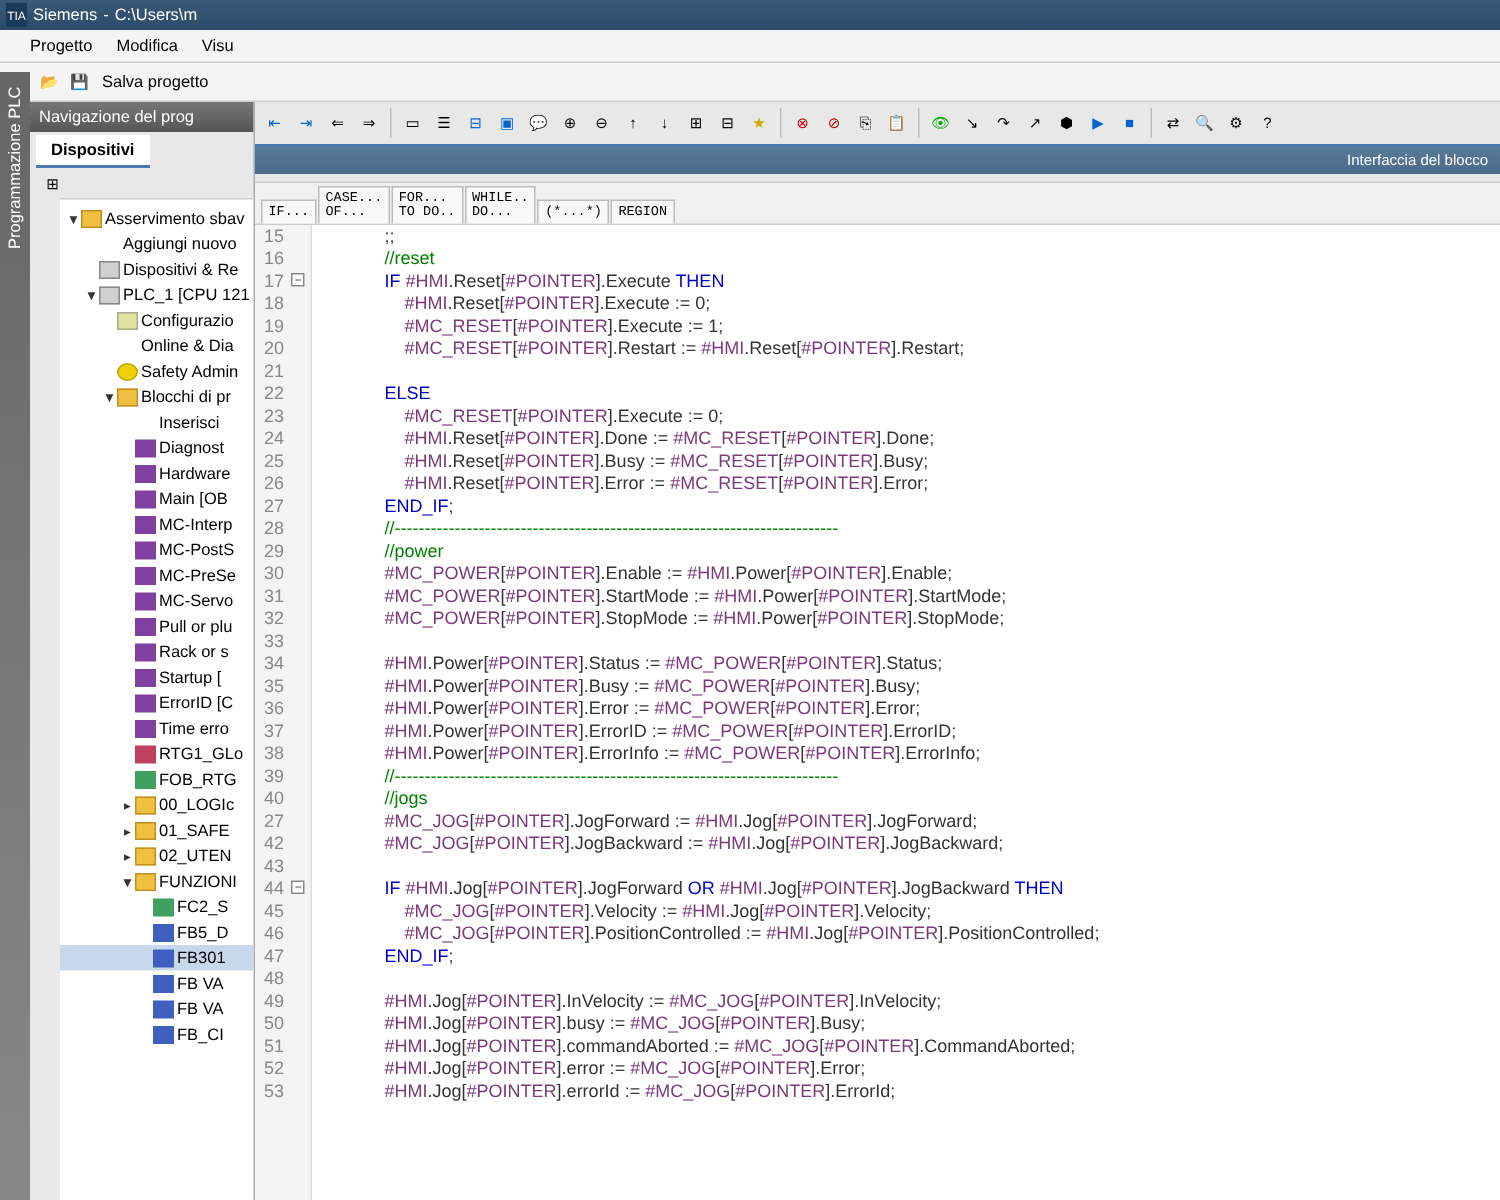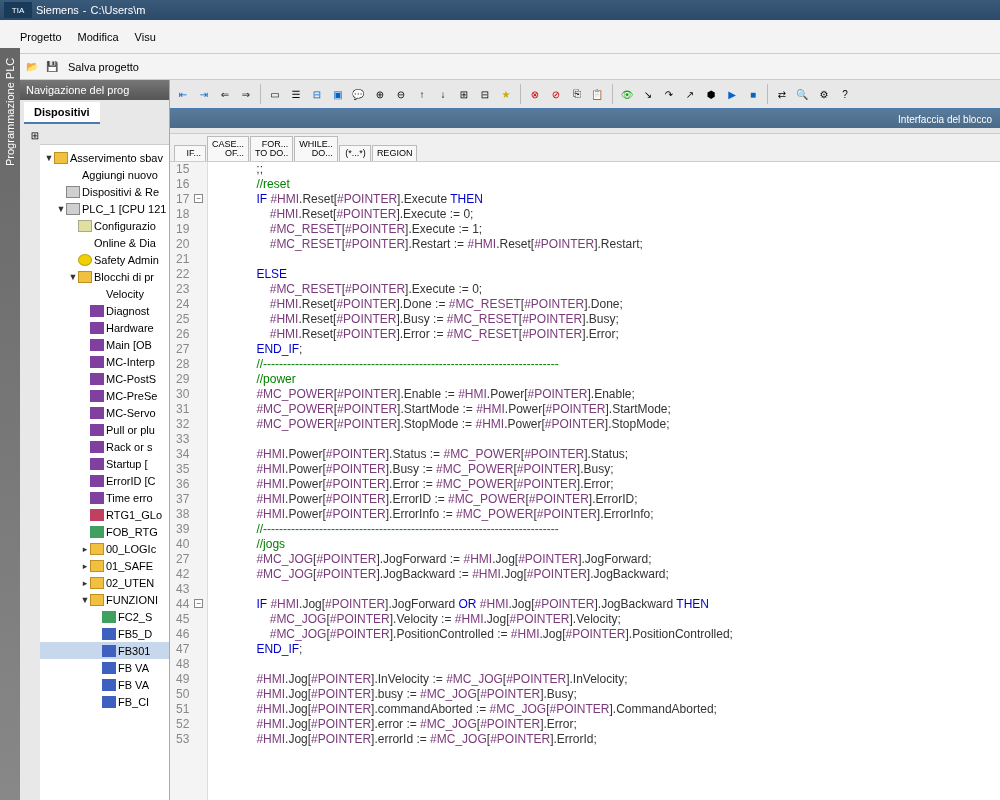--- a/index.html
+++ b/index.html
@@ -1,22 +1,22 @@
 <!DOCTYPE html>
 <html><head>
 <meta charset="utf-8">
 <style>
 * { margin: 0; padding: 0; box-sizing: border-box; font-family: "Segoe UI", Tahoma, sans-serif; }
 body { width: 1000px; height: 800px; overflow: hidden; background: #f0f0f0; display: flex; flex-direction: column; }
 .titlebar { height: 20px; background: linear-gradient(#3a5a7a,#2c4a68); color: #fff; display: flex; align-items: center; font-size: 11px; padding: 0 4px; }
-.titlebar .logo { width: 28px; height: 16px; background: #1a3a5a; margin-right: 4px; font-size: 8px; display:flex;align-items:center;justify-content:center;color:#fff; }
+.titlebar .logo { width: 14px; height: 16px; background: #1a3a5a; margin-right: 4px; font-size: 8px; display:flex;align-items:center;justify-content:center;color:#fff; }
 .titlebar .bc { padding: 0 6px; }
 .titlebar .bc-sep { color: #8ab; }
 .titlebar .bc-b { font-weight: bold; }
-.menubar { height: 34px; background: #f4f4f4; border-bottom: 1px solid #ccc; display: flex; align-items: center; font-size: 11px; padding: 0 4px; }
+.menubar { height: 22px; background: #f4f4f4; border-bottom: 1px solid #ccc; display: flex; align-items: center; font-size: 11px; padding: 0 4px; }
 .menubar span { padding: 0 8px; }
 .toolbar1 { height: 26px; background: #f4f4f4; border-bottom: 1px solid #ccc; display: flex; align-items: center; padding: 0 4px; gap: 2px; }
 .tb-btn { width: 18px; height: 18px; display:inline-flex; align-items:center; justify-content:center; font-size:10px; }
 .main { flex: 1; display: flex; overflow: hidden; }
 .leftcol { width: 170px; display:flex; flex-direction:column; background:#e8e8e8; border-right:1px solid #aaa; }
 .sidebar-v { width:20px; background:linear-gradient(#888,#666); color:#fff; writing-mode:vertical-rl; transform:rotate(180deg); font-size:11px; display:flex; align-items:center; justify-content:flex-end; padding:10px 2px; position:absolute; left:0; top:48px; height:752px; }
 .nav-hdr { background:linear-gradient(#777,#555); color:#fff; font-size:11px; padding:4px 6px; }
 .dev-tab { background:#fff; font-size:11px; font-weight:bold; padding:4px 10px; border-bottom:2px solid #4a7ab0; display:inline-block; margin:2px 0 0 4px; }
 .dev-tools { height:20px; padding:2px 6px; font-size:10px; }
 .tree { flex:1; background:#fff; font-size:11px; overflow:hidden; padding-top:4px; border-top:1px solid #ccc; margin-left:20px; }
@@ -35,21 +35,21 @@
 .ico-cfg{background:#e0e0a0;border:1px solid #aa8;}
 .ico-onl{color:#2080c0;}
 .ico-safe{background:#f0d000;border-radius:50%;border:1px solid #c0a000;}
 .leftpad { margin-left:20px; display:flex; flex-direction:column; flex:1; overflow:hidden; }
 .rightcol { flex:1; display:flex; flex-direction:column; overflow:hidden; }
 .ed-toolbar { height:30px; background:#e8e8e8; border-bottom:2px solid #4a7ab0; display:flex; align-items:center; padding:0 4px; gap:3px; }
 .ed-toolbar .sep{width:1px;height:20px;background:#bbb;margin:0 2px;}
 .ed-btn{width:18px;height:18px;display:inline-flex;align-items:center;justify-content:center;font-size:10px;}
 .block-hdr{height:18px;background:linear-gradient(#5a7a9a,#4a6a8a);color:#fff;font-size:10px;display:flex;align-items:center;justify-content:flex-end;padding:0 8px;}
 .scl-tabs{height:28px;background:#f0f0f0;border-bottom:1px solid #ccc;display:flex;align-items:flex-end;font-size:9px;padding-left:4px;}
-.scl-tab{border:1px solid #bbb;border-bottom:none;background:#f8f8f8;padding:3px 4px;margin-right:1px;min-width:32px;text-align:right;line-height:9px;}
+.scl-tab{border:1px solid #bbb;border-bottom:none;background:#f8f8f8;padding:3px 4px;margin-right:1px;min-width:32px;text-align:left;line-height:9px;font-family:Liberation Mono, monospace;}
 .editor{flex:1;display:flex;background:#fff;font-family:Consolas,monospace;font-size:12px;overflow:hidden;}
 .gutter{background:#f4f4f4;border-right:1px solid #ddd;text-align:right;color:#888;padding:0 18px 0 6px;line-height:15px;user-select:none;position:relative;}
 .fold{position:absolute;right:4px;width:9px;height:9px;border:1px solid #888;background:#fff;font-size:8px;line-height:7px;text-align:center;color:#444;}
 .code{flex:1;padding-left:8px;line-height:15px;white-space:pre;}
 .kw{color:#0000cc;}
 .cm{color:#008000;}
 .va{color:#7a3a7a;}
 .nm{color:#333;}
 </style>
 </head>
@@ -130,21 +130,21 @@
           <div class="tree-row">
             <span class="tree-ind" style="width: 24px;"></span>
             <span class="tree-tw">▼</span>
             <span class="tree-ico ico-folder"></span>
             <span>Blocchi di pr</span>
           </div>
           <div class="tree-row">
             <span class="tree-ind" style="width: 36px;"></span>
             <span class="tree-tw"></span>
             <span class="tree-ico ico-add"></span>
-            <span>Velocity</span>
+            <span>Inserisci</span>
           </div>
           <div class="tree-row">
             <span class="tree-ind" style="width: 36px;"></span>
             <span class="tree-tw"></span>
             <span class="tree-ico ico-ob"></span>
             <span>Diagnost</span>
           </div>
           <div class="tree-row">
             <span class="tree-ind" style="width: 36px;"></span>
             <span class="tree-tw"></span>

